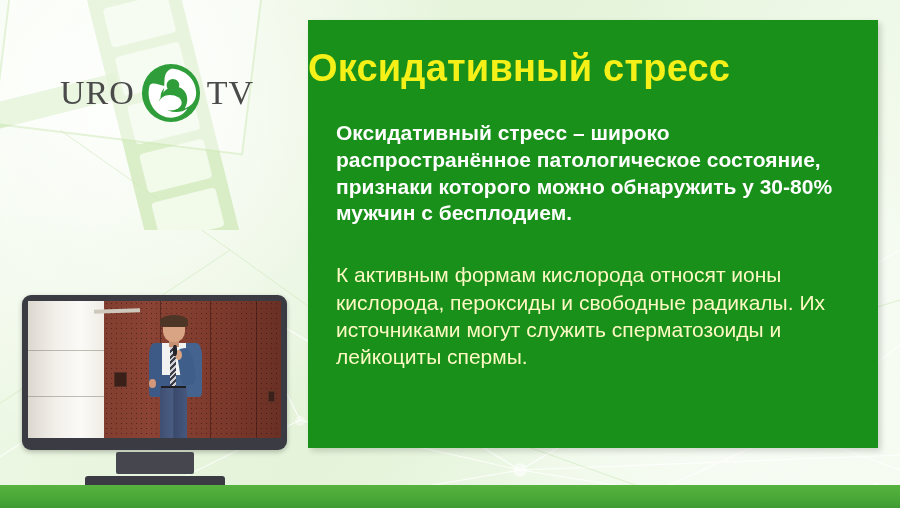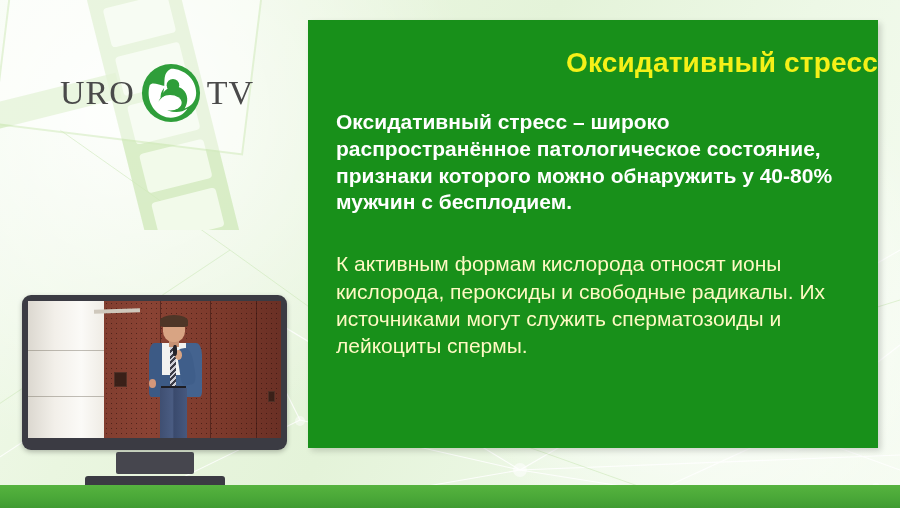--- a/index.html
+++ b/index.html
@@ -86,21 +86,21 @@
   
   .greenband{position:absolute;left:0;right:0;bottom:0;height:23px;background:linear-gradient(180deg,#56b33f 0%,#4aa838 55%,#3f9b31 100%);}
 
   
   .panel{
     position:absolute;left:308px;top:20px;width:570px;height:428px;
     background:#18901a;
     box-shadow:3px 3px 6px rgba(0,0,0,.16);
   }
   .panel-title{
-    color:#f5f018;font-size:28px;font-weight:bold;text-align:right;
+    color:#f5f018;font-size:38px;font-weight:bold;text-align:left;
     margin:28px 0 0 0;letter-spacing:.2px;line-height:1.1;
   }
   .panel-body{padding:0 24px 0 28px;}
   .para1{
     color:#ffffff;font-weight:bold;font-size:21px;line-height:1.28;
     margin:30px 0 0 0;
   }
   .para2{
     color:#fef9c3;font-weight:normal;font-size:21px;line-height:1.30;
     margin:34px 0 0 0;
@@ -200,18 +200,18 @@
     </div>
     <div class="mon-neck"></div>
     <div class="mon-base"></div>
   </div>
 
   <div class="greenband"></div>
 
   <div class="panel">
     <h1 class="panel-title">Оксидативный стресс</h1>
     <div class="panel-body">
-      <p class="para1">Оксидативный стресс – широко распространённое патологическое состояние, признаки которого можно обнаружить у 40-80% мужчин с бесплодием.</p>
+      <p class="para1">Оксидативный стресс – широко распространённое патологическое состояние, признаки которого можно обнаружить у 30-80% мужчин с бесплодием.</p>
       <p class="para2">К активным формам кислорода относят ионы кислорода, пероксиды и свободные радикалы. Их источниками могут служить сперматозоиды и лейкоциты спермы.</p>
     </div>
   </div>
 
 </div>
 
 </body></html>

